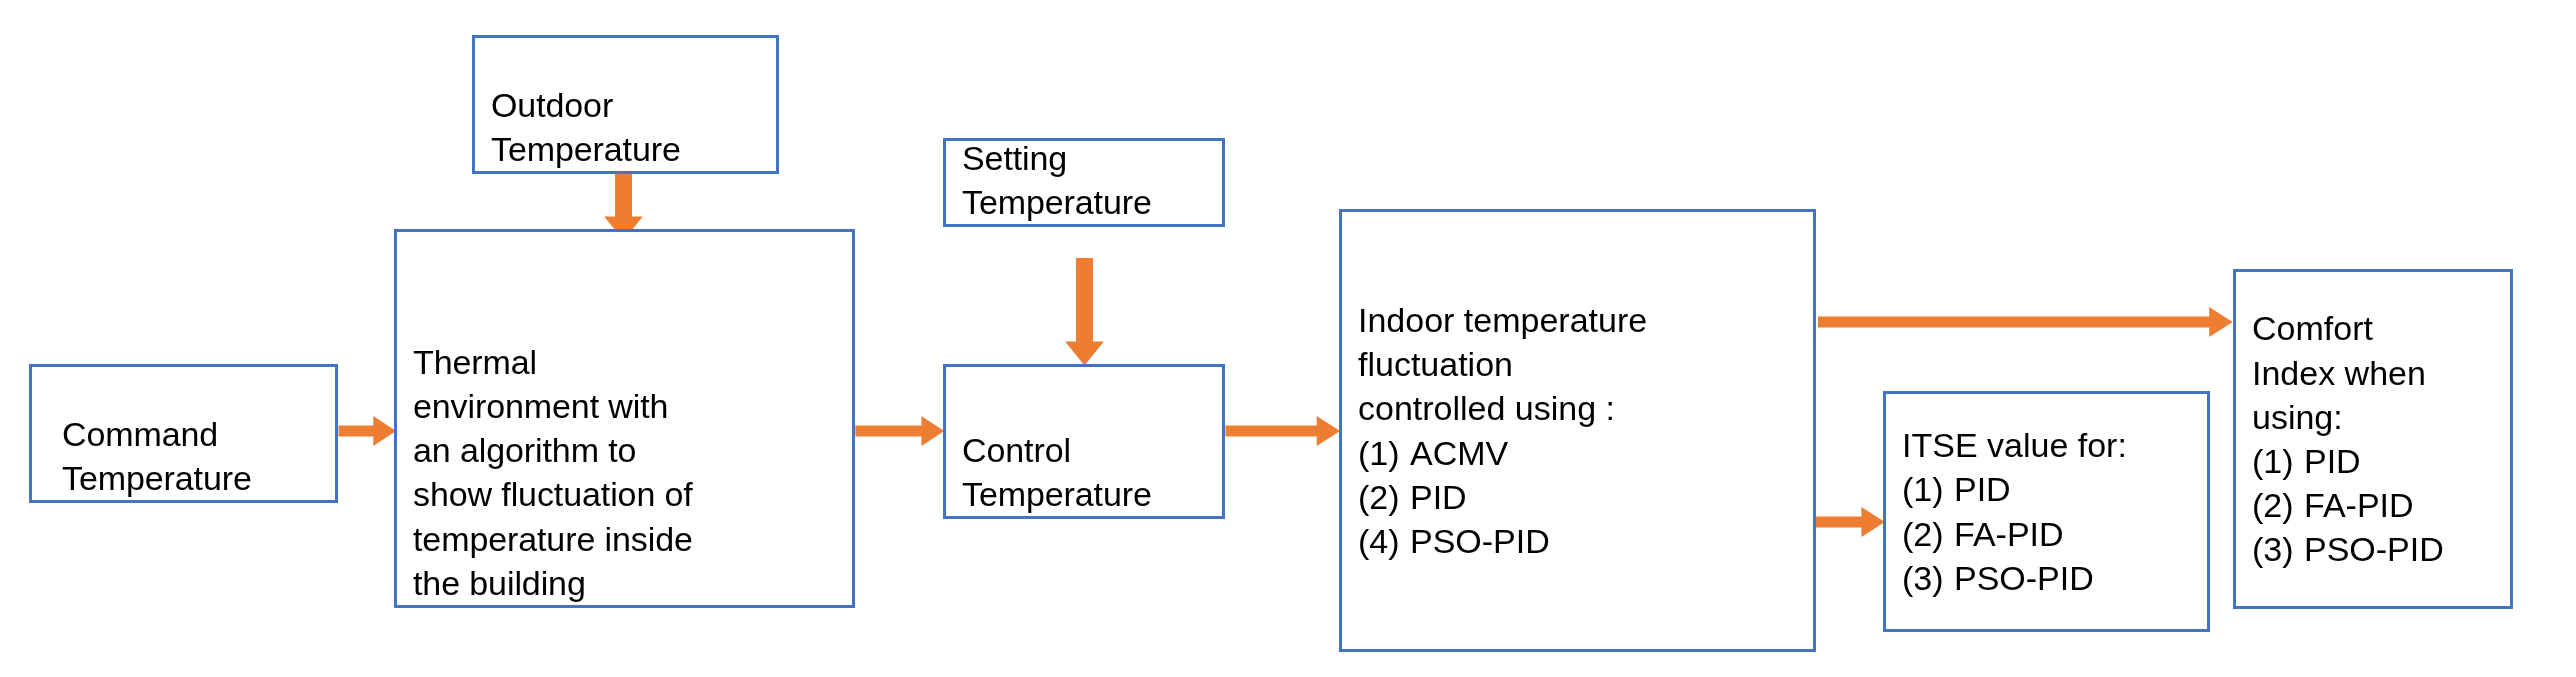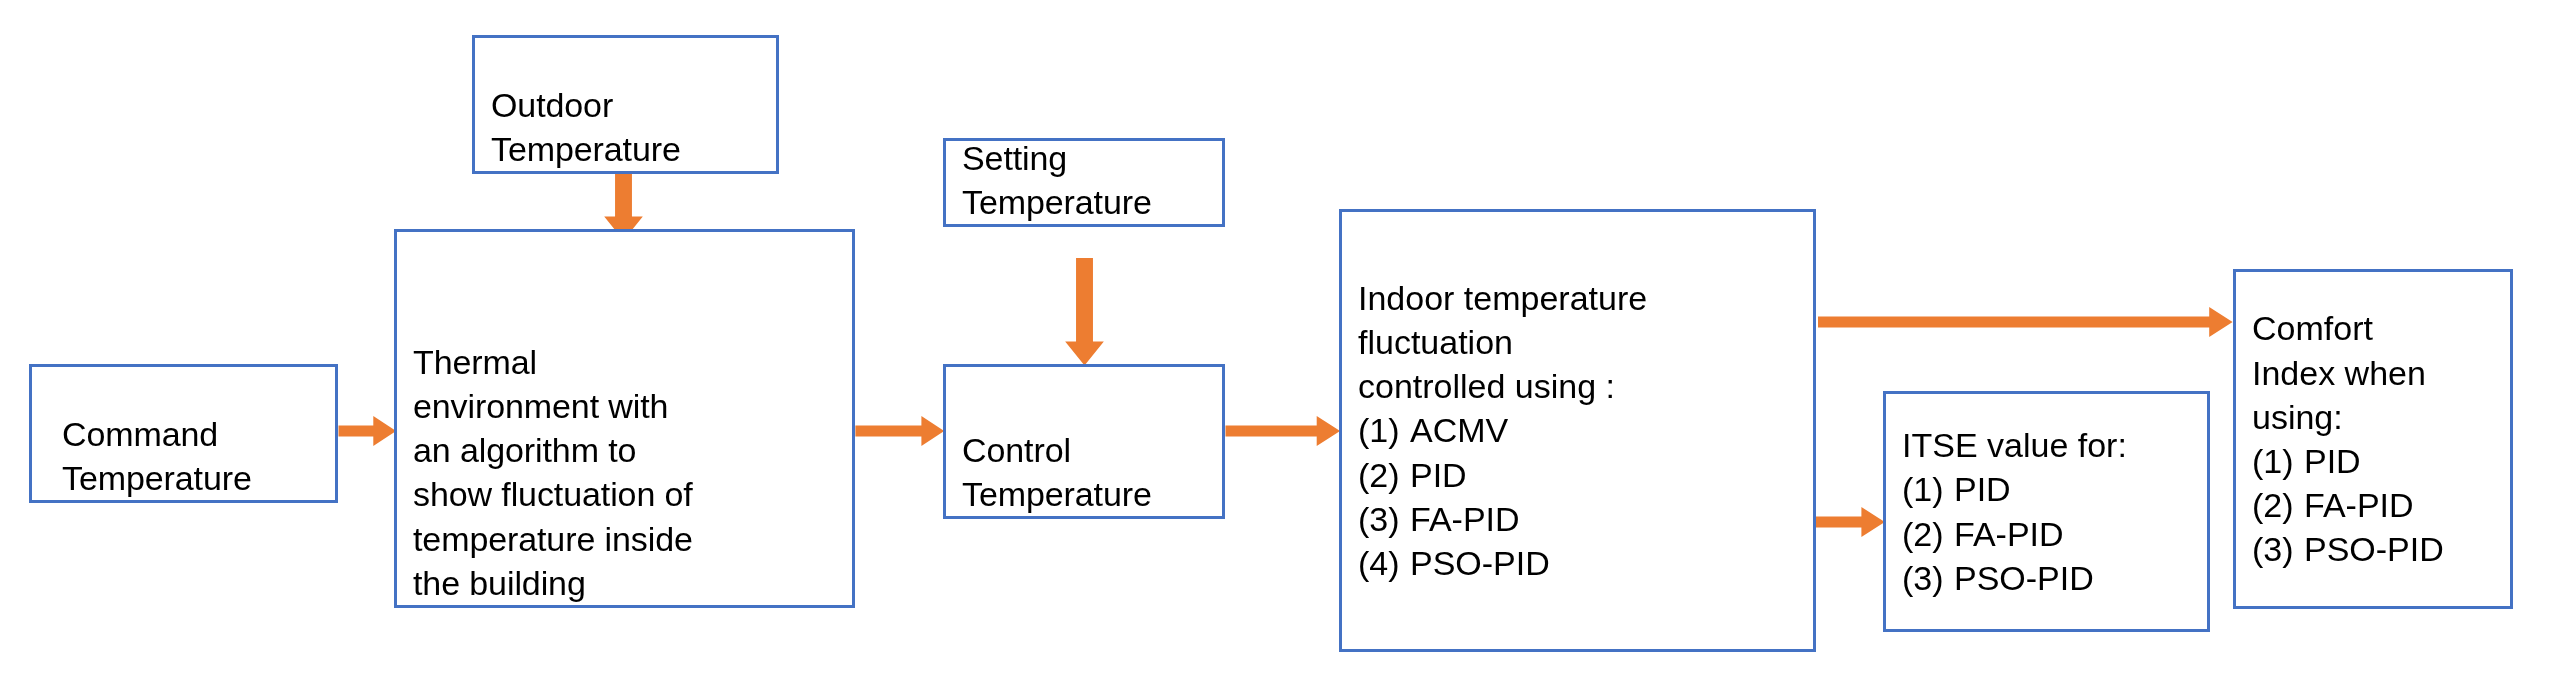--- a/index.html
+++ b/index.html
@@ -106,21 +106,20 @@
 Temperature</div>
   </div>
 
   <div class="node list-box" style="left:1339px; top:209px; width:477px; height:443px;">
     <div class="lead">Indoor temperature
 fluctuation
 controlled using :</div>
     <ol class="items">
       <li><span class="num">(1)</span><span>ACMV</span></li>
       <li><span class="num">(2)</span><span>PID</span></li>
-      <li><span class="num">(3)</span><span>FA-PID</span></li>
       <li><span class="num">(4)</span><span>PSO-PID</span></li>
     </ol>
   </div>
 
   <div class="node list-box" style="left:1883px; top:391px; width:327px; height:241px;">
     <div class="lead">ITSE value for:</div>
     <ol class="items">
       <li><span class="num">(1)</span><span>PID</span></li>
       <li><span class="num">(2)</span><span>FA-PID</span></li>
       <li><span class="num">(3)</span><span>PSO-PID</span></li>

